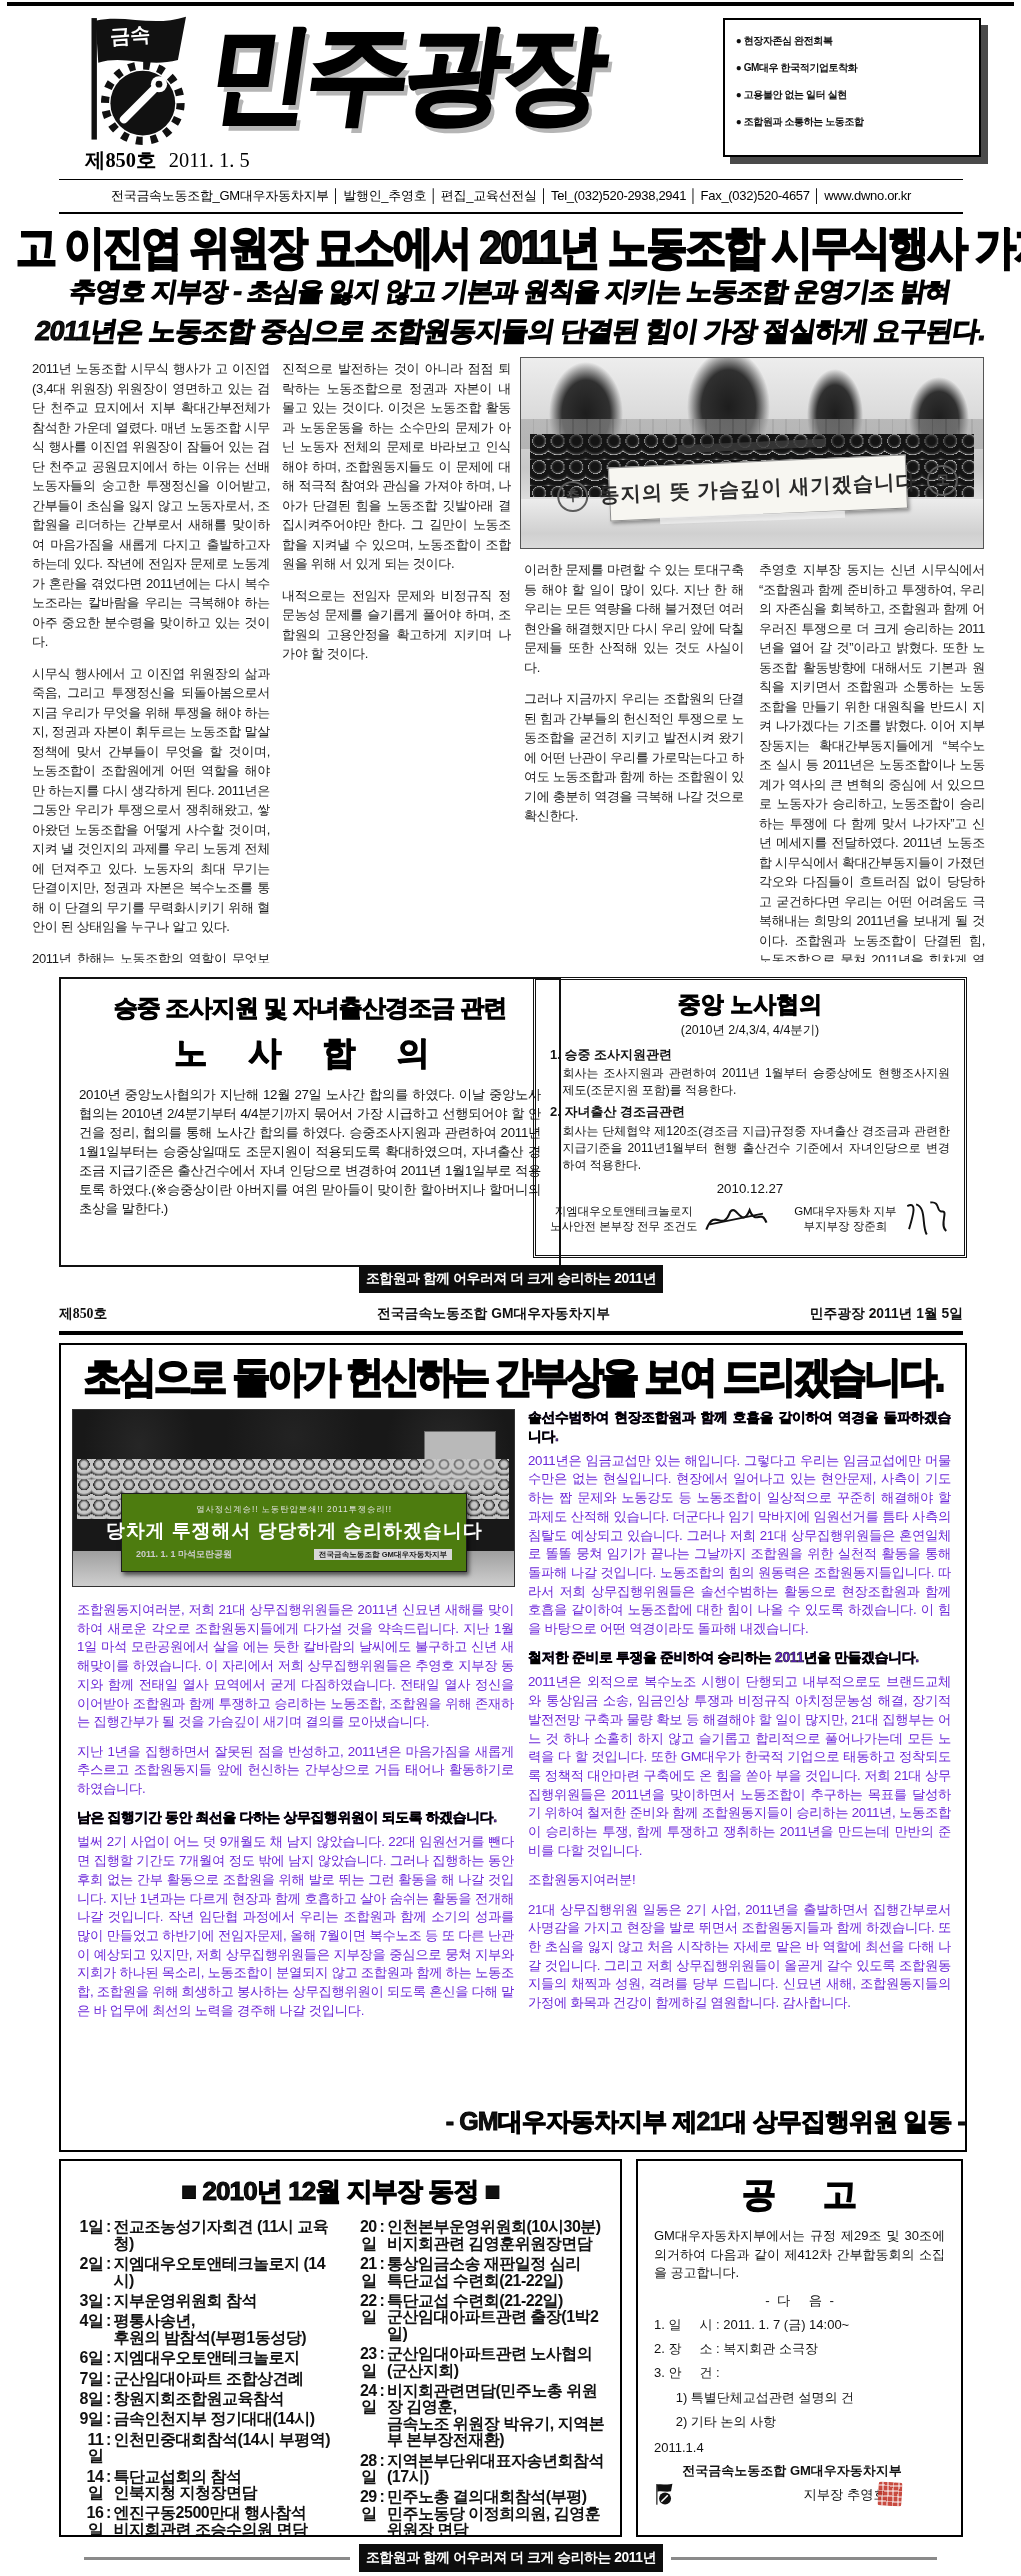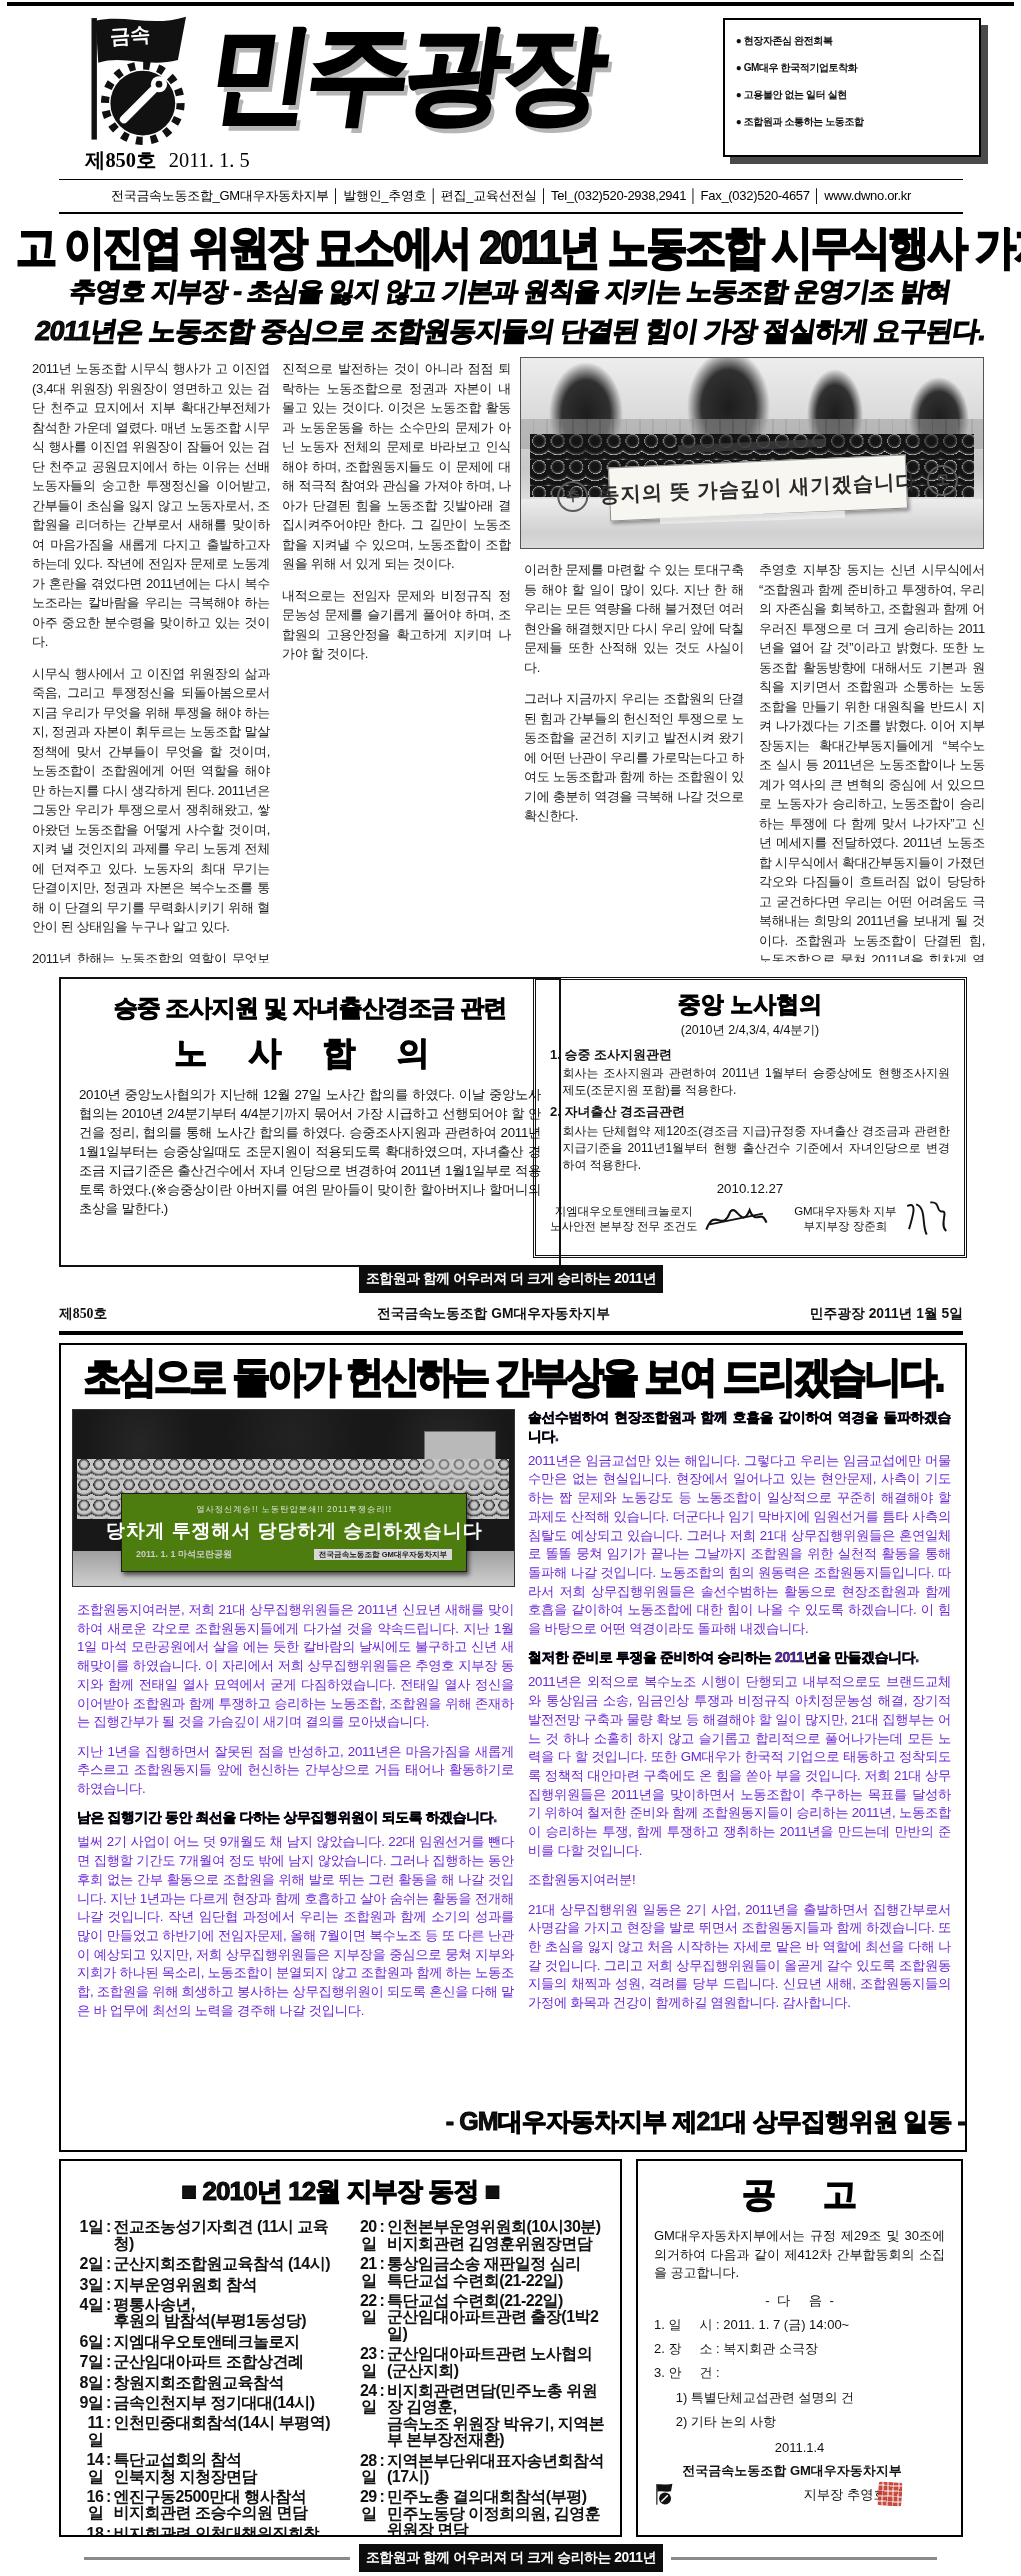--- a/index.html
+++ b/index.html
@@ -119,21 +119,21 @@
   .sch{display:flex;font-size:16px;font-weight:bold;line-height:16.4px;margin-bottom:4px;letter-spacing:-0.5px;}
   .sch-day{width:30px;text-align:right;flex:0 0 auto;}
   .sch-colon{flex:0 0 auto;margin:0 2.7px;}
   .sch-lines{display:flex;flex-direction:column;}
   
   .notice-box{left:636px;top:2159px;width:327px;height:378px;border:2.2px solid #000;padding:9px 16px;box-sizing:border-box;overflow:hidden;}
   .notice-title{text-align:center;font-size:34px;font-weight:900;-webkit-text-stroke:1.4px #000;white-space:pre;margin:1.8px 0 9px 0;}
   .notice-body{font-size:13px;line-height:18.7px;text-align:justify;word-break:break-all;}
   .notice-daum{text-align:center;font-size:13.3px;margin:9px 0 5.3px 0;white-space:pre;}
   .notice-item{font-size:13px;line-height:18px;margin:6.2px 0;white-space:pre-wrap;}
-  .notice-date{text-align:center;font-size:13px;margin:9px 0 7px 0;}
+  .notice-date{text-align:left;font-size:13px;margin:9px 0 7px 0;}
   .notice-foot{display:flex;align-items:flex-end;gap:5.3px;margin-top:3.6px;}
   .notice-org{font-size:13px;font-weight:bold;line-height:18px;}
   .notice-signer{text-align:right;font-size:13.3px;margin-top:1.8px;}
   .seal{display:inline-block;width:24px;height:24px;vertical-align:-7px;margin-left:-9px;border-radius:2.7px;opacity:.9;
     background:repeating-linear-gradient(0deg,rgba(255,255,255,0) 0 3.6px,rgba(255,255,255,.5) 3.6px 5.3px),
                repeating-linear-gradient(90deg,rgba(255,255,255,0) 0 3.6px,rgba(255,255,255,.5) 3.6px 5.3px),#c3372b;
     transform:rotate(3deg);}
 </style>
 </head>
 <body>
@@ -296,21 +296,21 @@
           <span class="sch-day">1일</span>
           <span class="sch-colon">:</span>
           <span class="sch-lines">
             <span>전교조농성기자회견 (11시 교육청)</span>
           </span>
         </div>
         <div class="sch">
           <span class="sch-day">2일</span>
           <span class="sch-colon">:</span>
           <span class="sch-lines">
-            <span>군산지회조합원교육참석 (14시)</span>
+            <span>지엠대우오토앤테크놀로지 (14시)</span>
           </span>
         </div>
         <div class="sch">
           <span class="sch-day">3일</span>
           <span class="sch-colon">:</span>
           <span class="sch-lines">
             <span>지부운영위원회 참석</span>
           </span>
         </div>
         <div class="sch">

